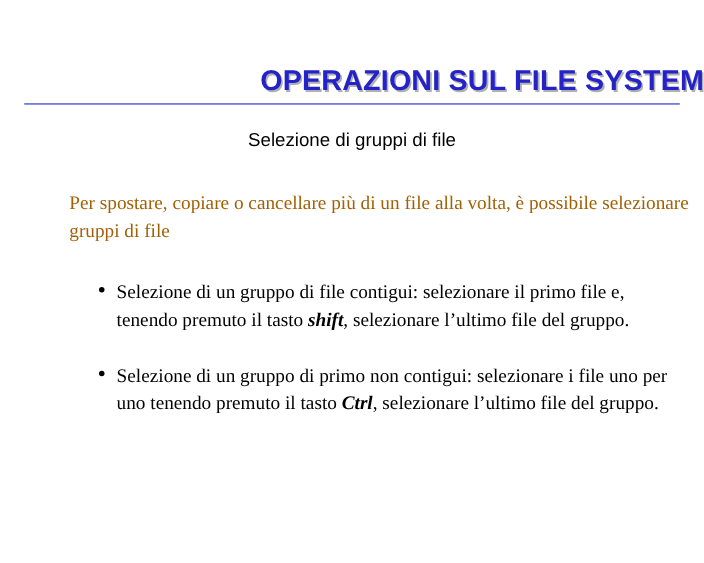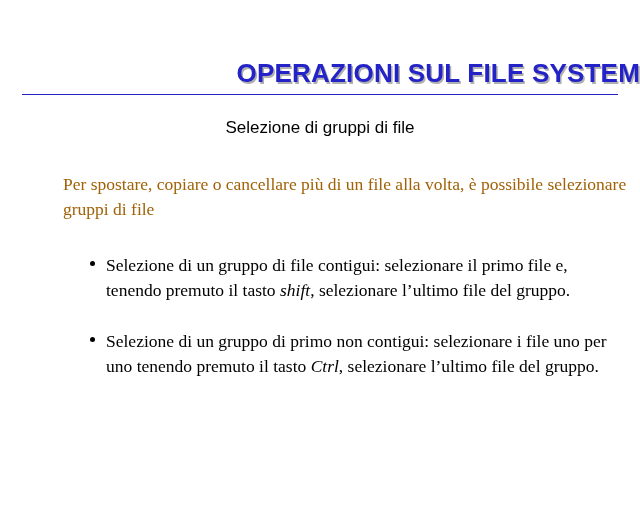--- a/index.html
+++ b/index.html
@@ -79,21 +79,21 @@
     position: absolute;
     left: 2px;
     top: 8px;
     width: 5px;
     height: 5px;
     border-radius: 50%;
     background: #000000;
   }
   .bullet em {
     font-style: italic;
-    font-weight: normal;
+    font-weight: bold;
   }
 </style>
 </head>
 <body>
 
 <div class="slide">
 
   <div class="title">OPERAZIONI SUL FILE SYSTEM</div>
 
   <div class="title-rule"></div>

